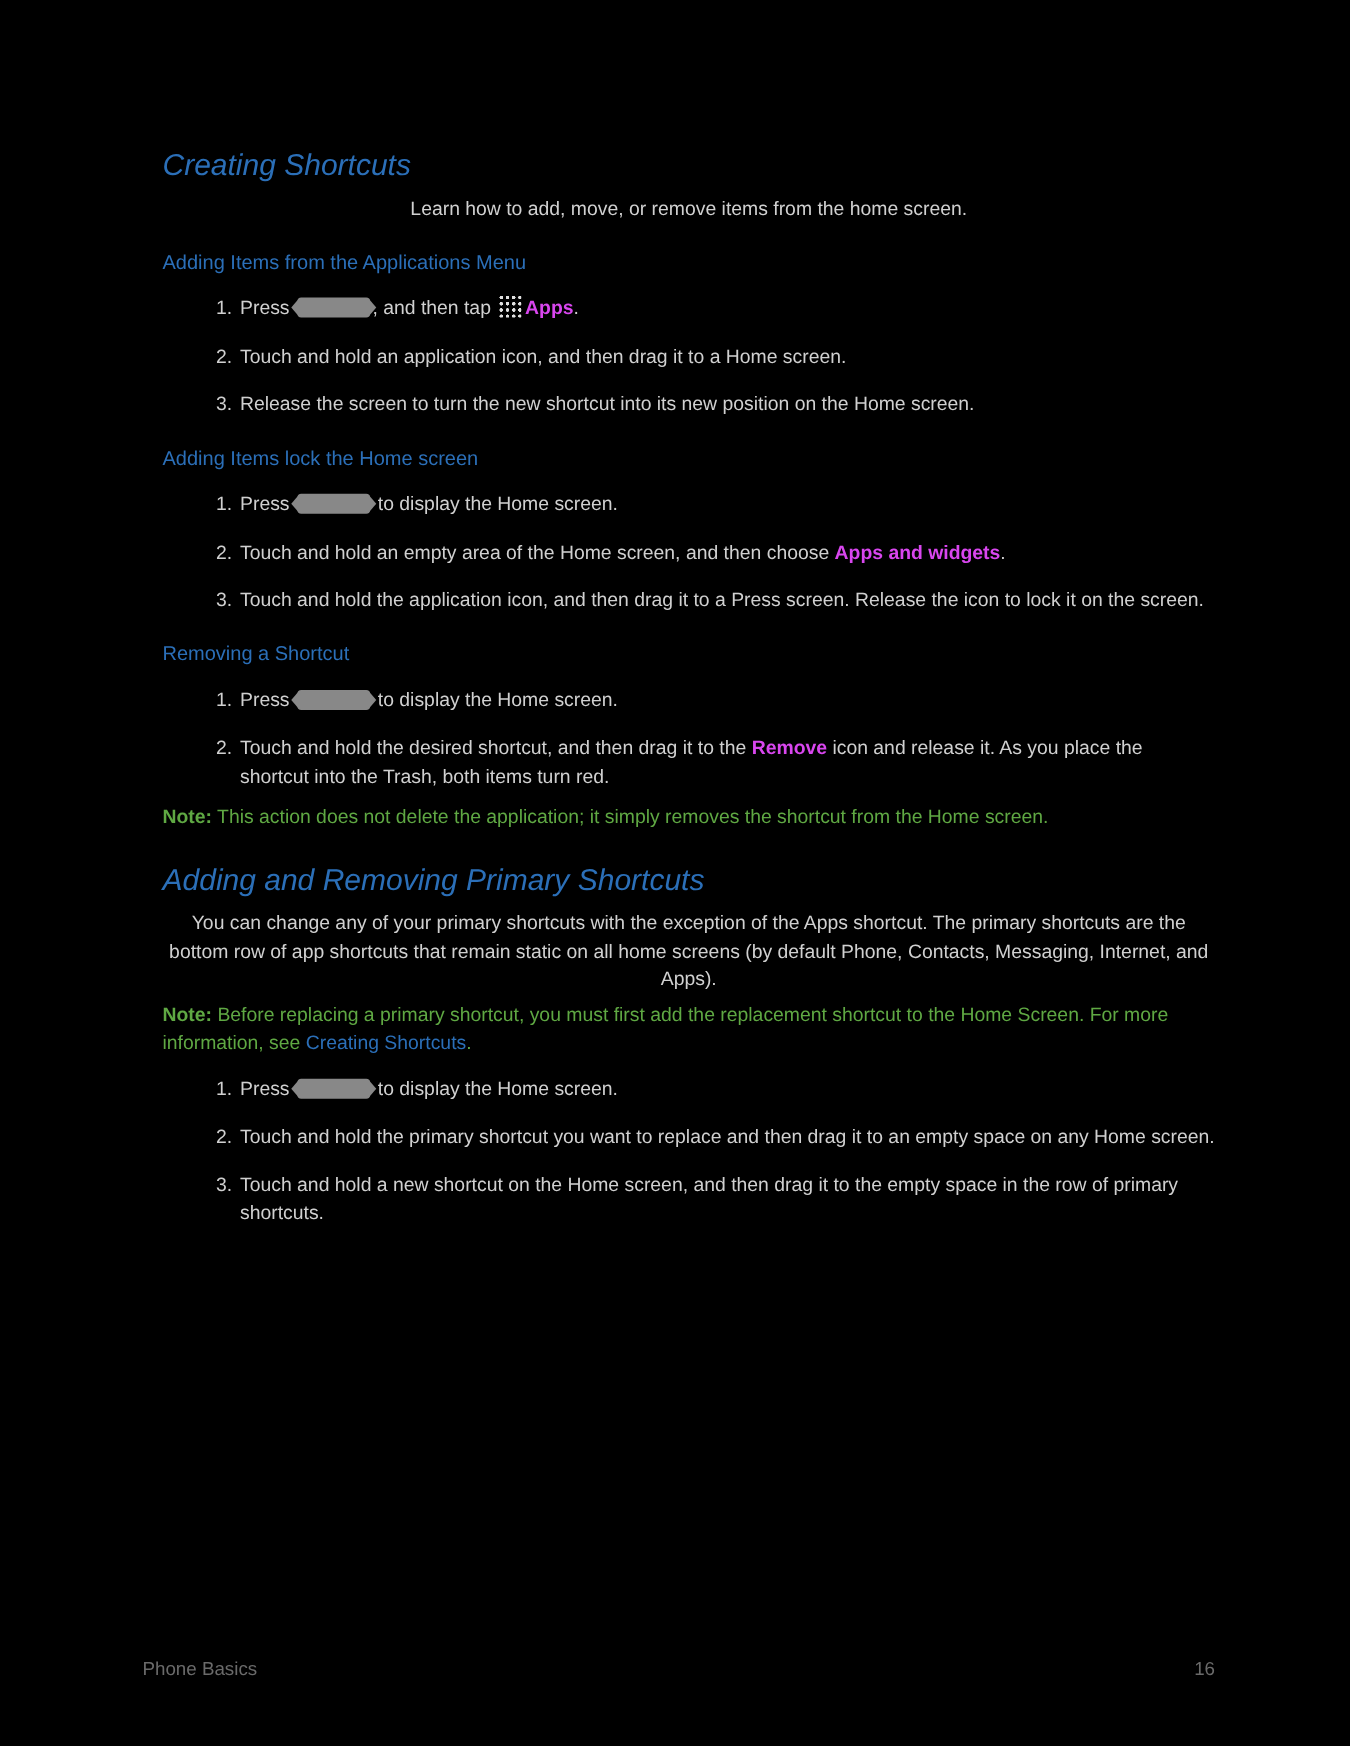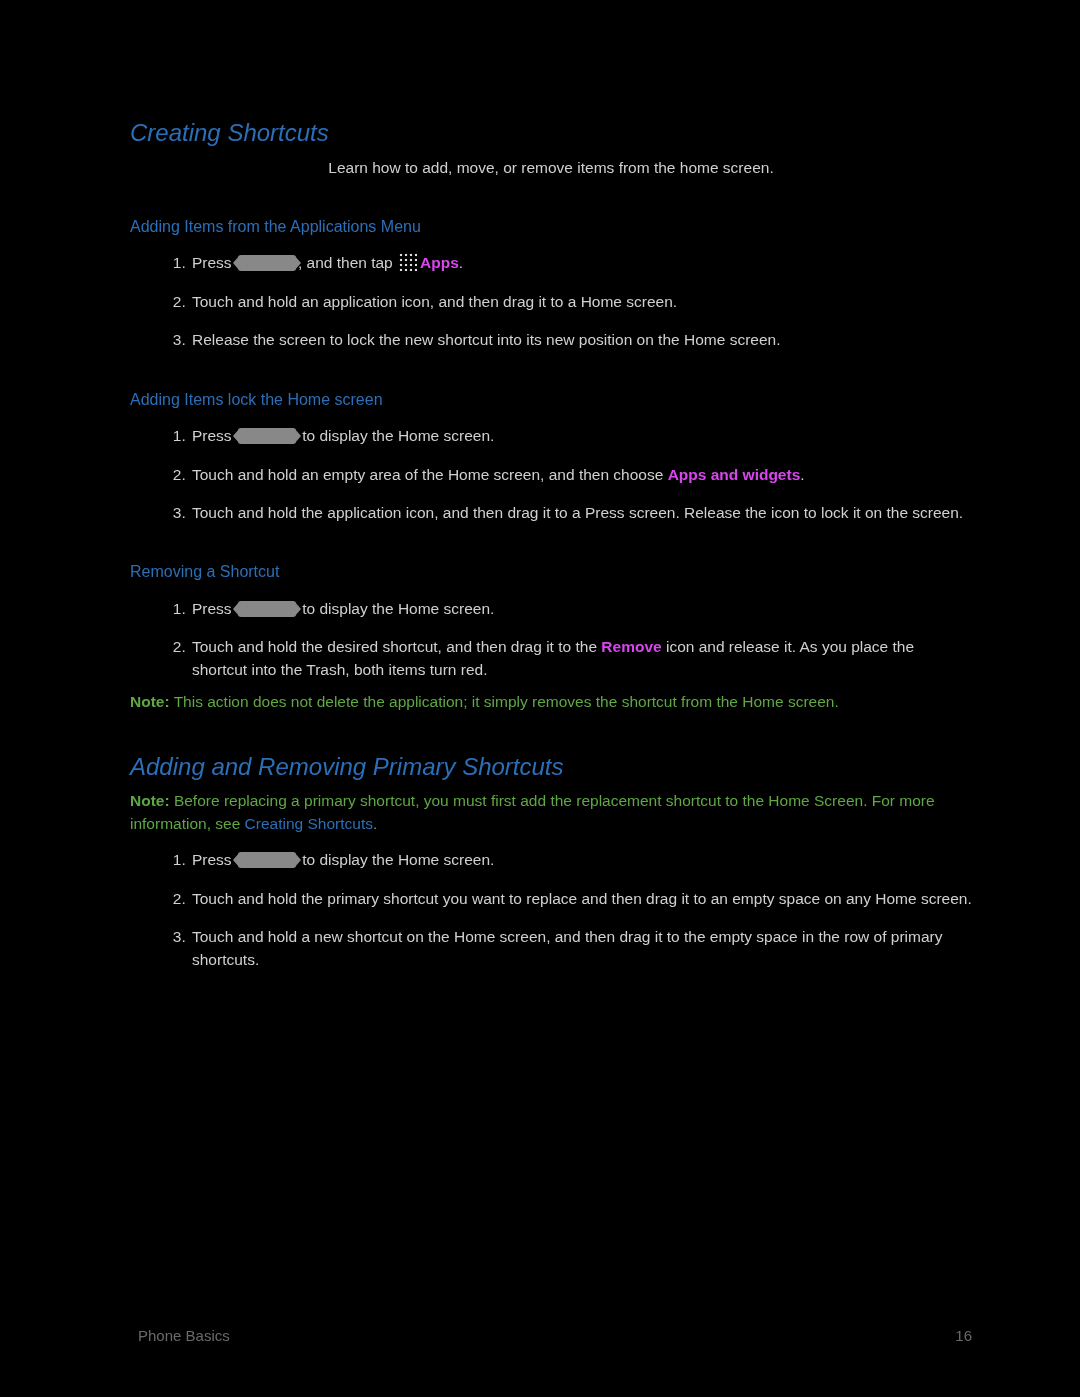--- a/index.html
+++ b/index.html
@@ -17,21 +17,21 @@
   .h1 {
     color: #2b6fb8;
     font-style: italic;
     font-size: 24px;
     margin-bottom: 6px;
     font-weight: normal;
   }
   .h2 {
     color: #2b6fb8;
     font-size: 16px;
-    margin-top: 36px;
+    margin-top: 20px;
     margin-bottom: 14px;
     font-weight: normal;
   }
   .intro { margin-bottom: 6px; text-align: center; }
   ol {
     list-style: decimal;
     padding-left: 60px;
     margin-top: 4px;
   }
   ol li {
@@ -93,42 +93,42 @@
       0 0, 5px 0, 10px 0, 15px 0,
       0 5px, 5px 5px, 10px 5px, 15px 5px,
       0 10px, 5px 10px, 10px 10px, 15px 10px,
       0 15px, 5px 15px, 10px 15px, 15px 15px;
     background-size: 4px 4px;
     background-repeat: no-repeat;
   }
   .footer {
     position: absolute;
     bottom: 50px;
-    left: 138px;
+    left: 114px;
     right: 108px;
     display: flex;
     justify-content: space-between;
     color: #6a6a6a;
     font-size: 15px;
   }
-  .section2 { margin-top: 36px; }
+  .section2 { margin-top: 22px; }
 </style>
 </head>
 <body>
 
 <h2 class="h1">Creating Shortcuts</h2>
 <p class="intro">Learn how to add, move, or remove items from the home screen.</p>
 
 <h3 class="h2">Adding Items from the Applications Menu</h3>
 <ol>
   <li>
     <span>Press </span><span class="home-btn"></span><span>, and then tap </span><span class="apps-icon"></span><span class="bold">Apps</span><span>.</span>
   </li>
   <li>Touch and hold an application icon, and then drag it to a Home screen.</li>
-  <li>Release the screen to lock the new shortcut into its new position on the Home screen.</li>
+  <li>Release the screen to turn the new shortcut into its new position on the Home screen.</li>
 </ol>
 
 <h3 class="h2">Adding Items lock the Home screen</h3>
 <ol>
   <li>
     <span>Press </span><span class="home-btn"></span><span> to display the Home screen.</span>
   </li>
   <li>
     <span>Touch and hold an empty area of the Home screen, and then choose </span><span class="bold">Apps and widgets</span><span>.</span>
   </li>
@@ -144,20 +144,21 @@
     <span>Touch and hold the desired shortcut, and then drag it to the </span><span class="bold">Remove</span><span> icon and release it. As you place the shortcut into the Trash, both items turn red.</span>
   </li>
 </ol>
 
 <p class="note">
   <span class="bold" style="color:#5fa843;">Note:</span><span> This action does not delete the application; it simply removes the shortcut from the Home screen.</span>
 </p>
 
 <div class="section2">
 <h2 class="h1">Adding and Removing Primary Shortcuts</h2>
+<p class="intro">You can change any of your primary shortcuts with the exception of the Apps shortcut. The primary shortcuts are the bottom row of app shortcuts that remain static on all home screens (by default Phone, Contacts, Messaging, Internet, and Apps).</p>
 
 <p class="note">
   <span class="bold" style="color:#5fa843;">Note:</span><span> Before replacing a primary shortcut, you must first add the replacement shortcut to the Home Screen. For more information, see </span><span class="link">Creating Shortcuts</span><span>.</span>
 </p>
 
 <ol>
   <li>
     <span>Press </span><span class="home-btn"></span><span> to display the Home screen.</span>
   </li>
   <li>Touch and hold the primary shortcut you want to replace and then drag it to an empty space on any Home screen.</li>

